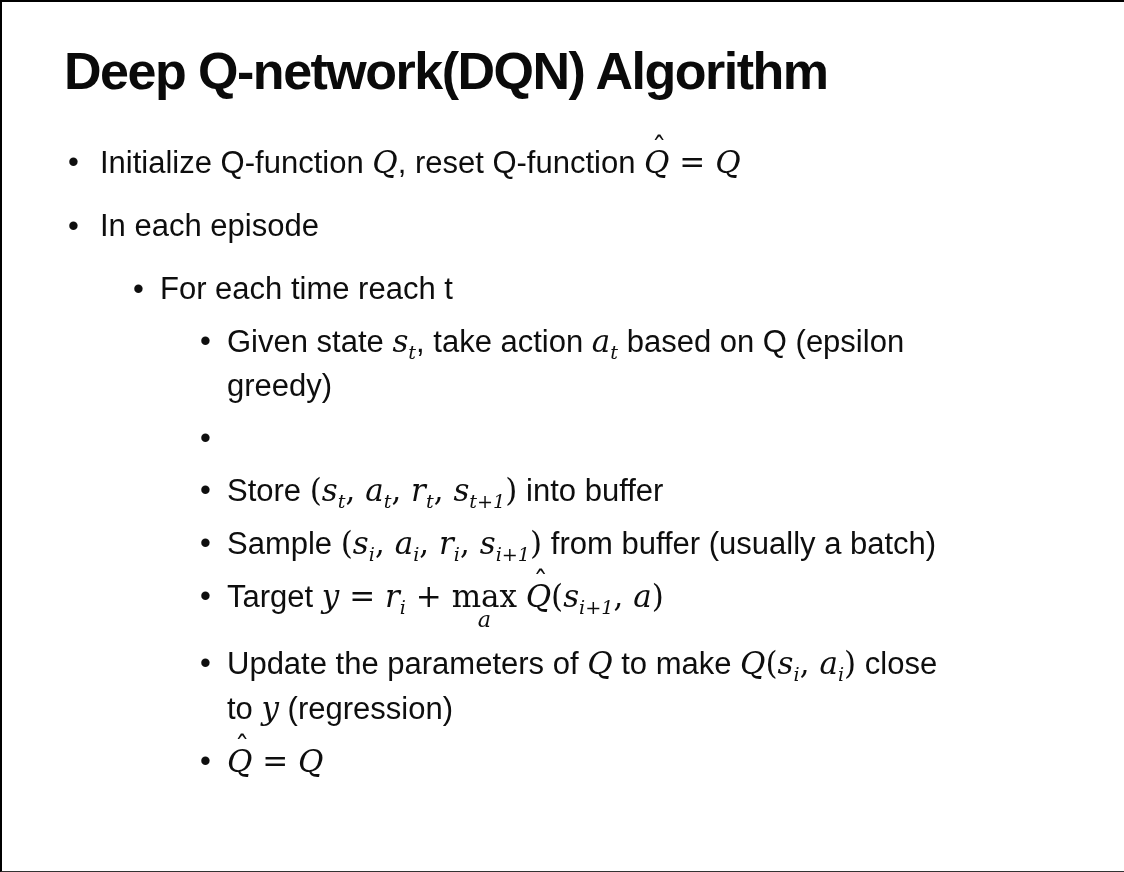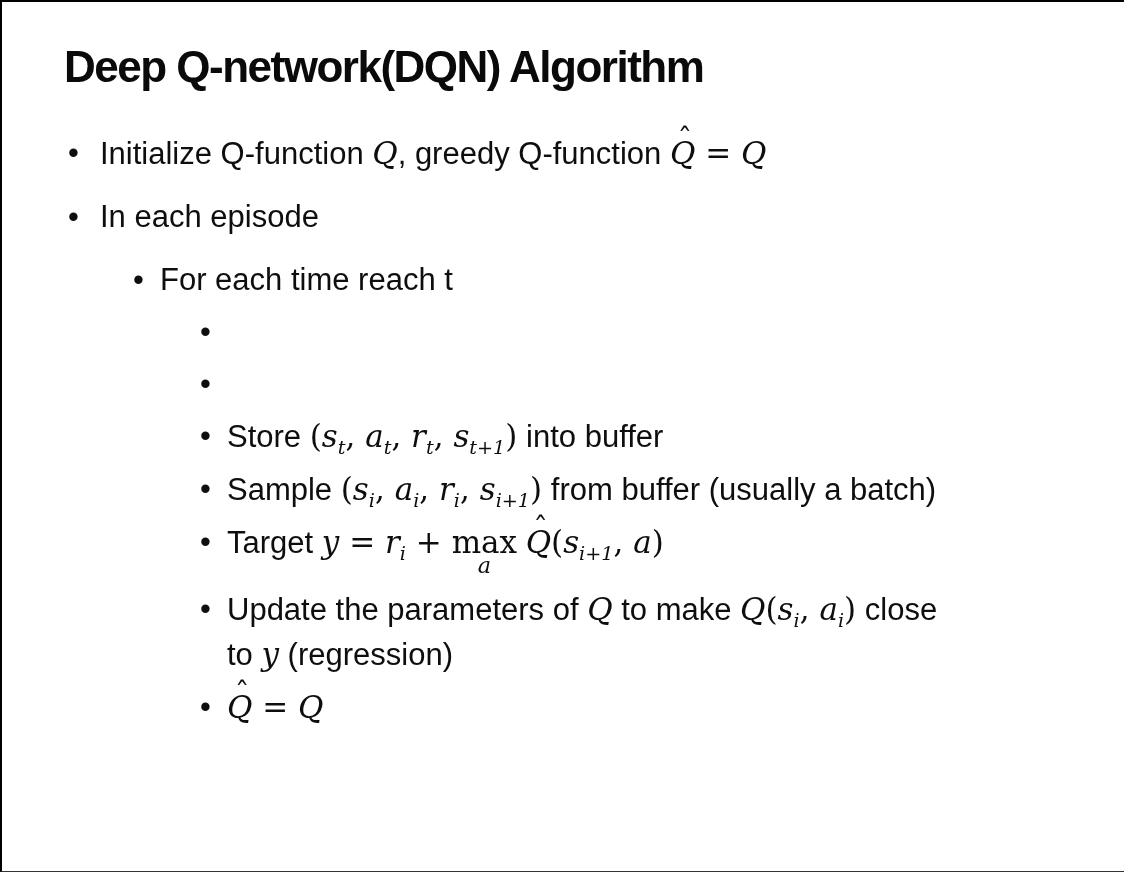--- a/index.html
+++ b/index.html
@@ -11,21 +11,21 @@
     background: #ffffff;
     border-left: 2px solid #000;
     border-top: 2px solid #000;
     border-bottom: 1px solid #333;
     overflow: hidden;
     font-family: "Liberation Sans", sans-serif;
     color: #0e0e0e;
   }
   .title {
     margin: 40px 40px 0 62px;
-    font-size: 44px;
+    font-size: 52px;
     font-weight: bold;
     letter-spacing: -1.5px;
     line-height: 1.15;
     color: #0a0a0a;
     white-space: nowrap;
   }
   .bullets {
     margin-top: 38px;
     padding-right: 36px;
   }
@@ -73,32 +73,33 @@
   }
 </style>
 </head>
 <body>
 
 <div class="slide">
   <div class="title">Deep Q-network(DQN) Algorithm</div>
   <div class="bullets">
       <div class="bullet level-1">
         <span class="marker">•</span>
-        <span class="content"><span class="rt">Initialize Q-function </span><span class="rm">Q</span><span class="rt">, greedy Q-function </span><span class="rm hat"><span class="hatglyph">ˆ</span><span>Q</span></span><span class="rp"> = </span><span class="rm">Q</span></span>
+        <span class="content"><span class="rt">Initialize Q-function </span><span class="rm">Q</span><span class="rt">, reset Q-function </span><span class="rm hat"><span class="hatglyph">ˆ</span><span>Q</span></span><span class="rp"> = </span><span class="rm">Q</span></span>
       </div>
       <div class="bullet level-1">
         <span class="marker">•</span>
         <span class="content"><span class="rt">In each episode</span></span>
       </div>
       <div class="bullet level-2">
         <span class="marker">•</span>
         <span class="content"><span class="rt">For each time reach t</span></span>
       </div>
       <div class="bullet level-3">
         <span class="marker">•</span>
+        <span class="content"><span class="rt">Given state </span><span class="rm"><span>s</span><sub>t</sub></span><span class="rt">, take action </span><span class="rm"><span>a</span><sub>t</sub></span><span class="rt"> based on Q (epsilon</span><br><span class="rt">greedy)</span></span>
       </div>
       <div class="bullet level-3">
         <span class="marker">•</span>
       </div>
       <div class="bullet level-3">
         <span class="marker">•</span>
         <span class="content"><span class="rt">Store </span><span class="rp">(</span><span class="rm"><span>s</span><sub>t</sub></span><span class="rp">, </span><span class="rm"><span>a</span><sub>t</sub></span><span class="rp">, </span><span class="rm"><span>r</span><sub>t</sub></span><span class="rp">, </span><span class="rm"><span>s</span><sub>t+1</sub></span><span class="rp">)</span><span class="rt"> into buffer</span></span>
       </div>
       <div class="bullet level-3">
         <span class="marker">•</span>

